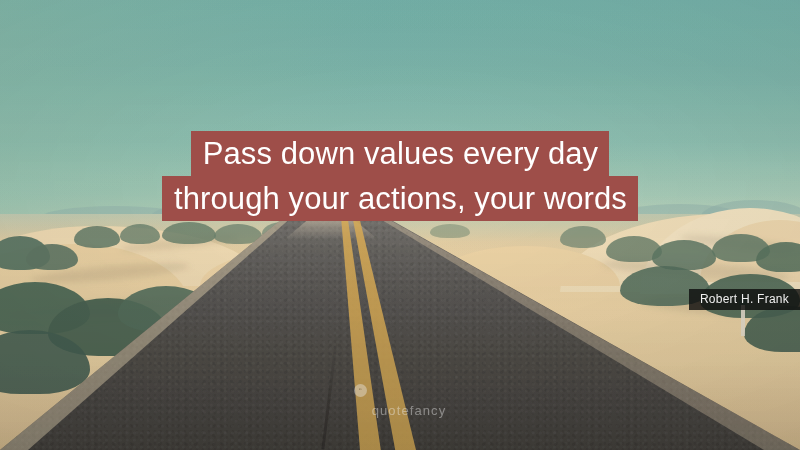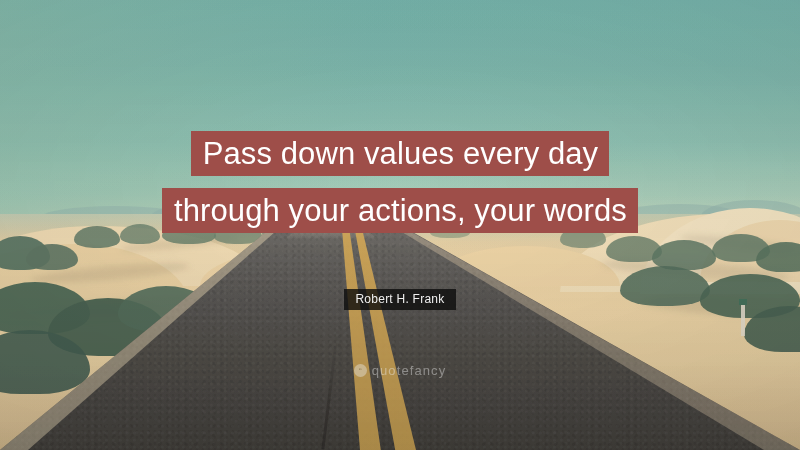--- a/index.html
+++ b/index.html
@@ -161,24 +161,24 @@
     display:inline-block;
     background:#9e4e49;
     color:#ffffff;
     font-size:31px;
     font-weight:300;
     letter-spacing:.1px;
     line-height:45px;
     padding:0 11px 0 12px;
     white-space:nowrap;
   }
-  .qline + .qline{ margin-top:12px; }
+  .qline + .qline{ margin-top:0; }
 
   .attrib{
-    position:absolute; left:0; top:289px; width:800px; text-align:center;
+    position:absolute; left:0; top:289px; width:800px; text-align:right;
   }
   .attrib .name{
     display:inline-block;
     background:rgba(12,12,12,.80);
     color:#efefef;
     font-size:12px;
     font-weight:400;
     letter-spacing:.25px;
     line-height:21px;
     padding:0 11px;
@@ -191,21 +191,21 @@
     display:flex; align-items:center; justify-content:center; gap:5px;
     opacity:.42;
   }
   .wm .logo{
     width:13px; height:13px; border-radius:50%;
     background:#e9e9e9;
     display:flex; align-items:center; justify-content:center;
     font-size:7px; color:#8a8a8a; font-weight:700; line-height:1;
   }
   .wm .wtext{
-    color:#f0f0f0; font-size:13px; letter-spacing:1.1px; font-weight:400;
+    color:#f0f0f0; font-size:13px; letter-spacing:1.1px; font-weight:400;margin-top:40px;
   }
 </style>
 </head>
 <body>
 
 <div class="stage">
 
   <div class="photo">
 
     <div class="sky"></div>

